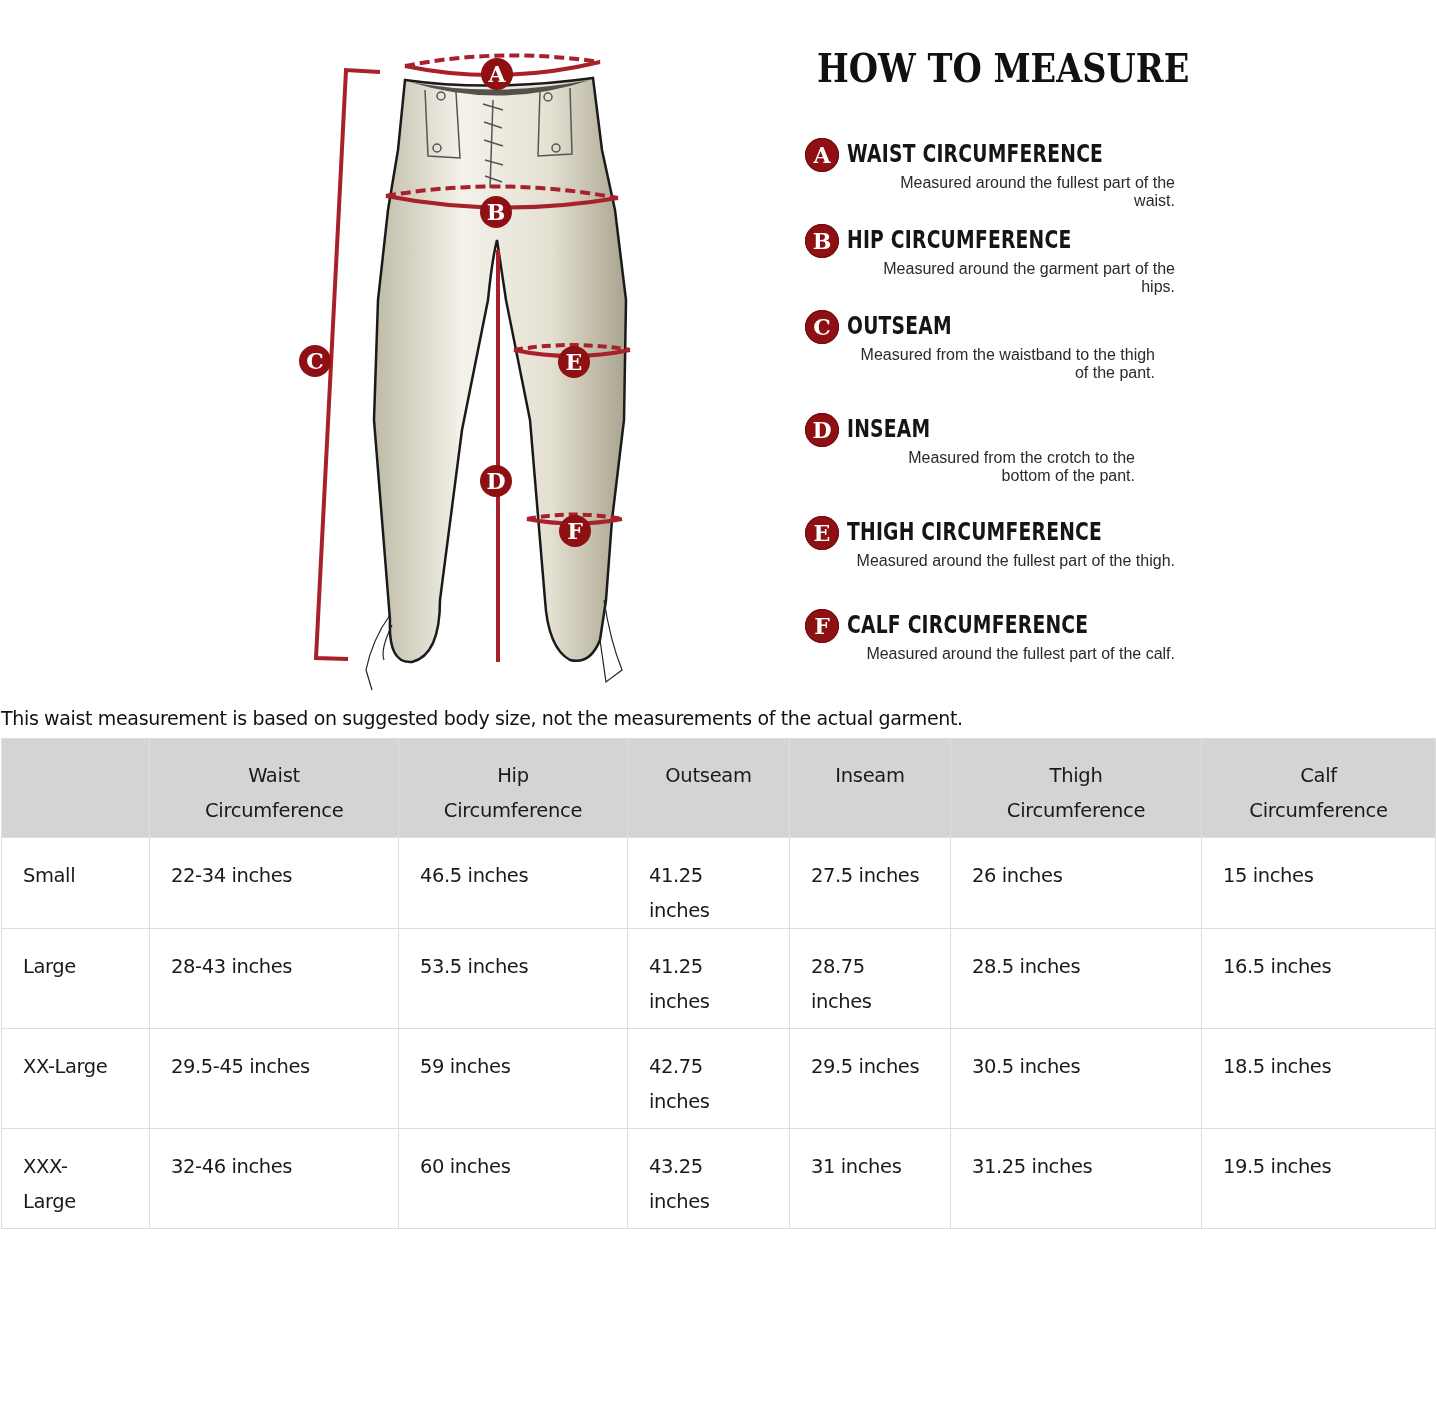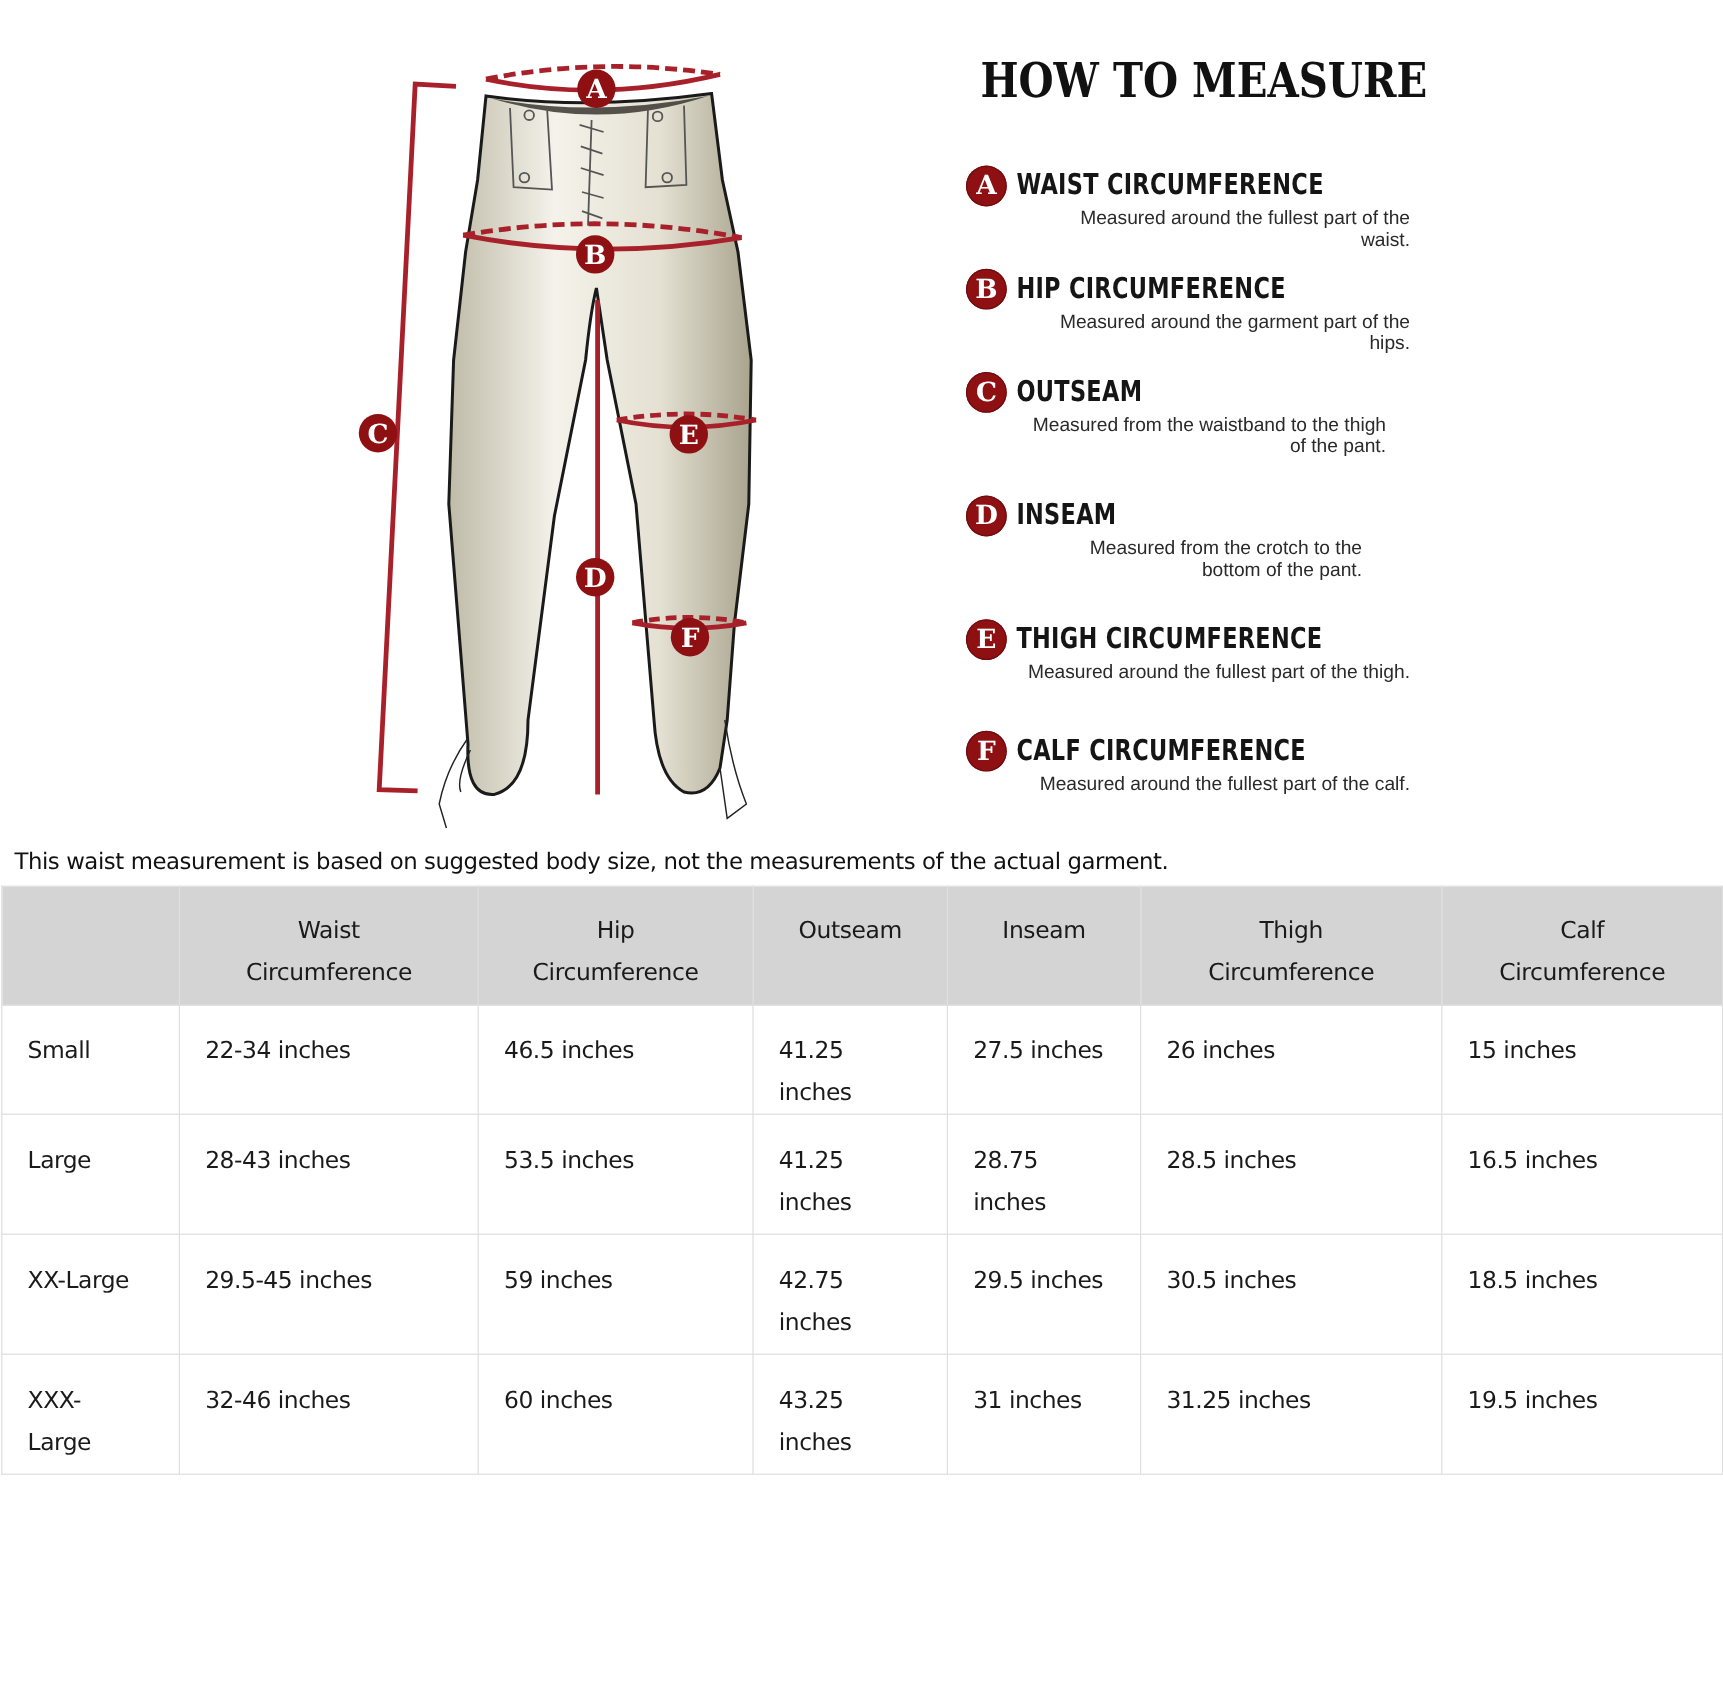--- a/index.html
+++ b/index.html
@@ -10,21 +10,21 @@
   .pants-svg { position:absolute; left:280px; top:40px; width:380px; height:660px; }
 
   .howto { position:absolute; left:805px; top:40px; width:420px; }
   .howto-title { position:absolute; left:12px; top:4px; font-family:"DejaVu Serif", serif; font-weight:bold; font-size:40px; letter-spacing:0px; color:#111; transform:scaleX(0.84); transform-origin:left top; white-space:nowrap; }
   .m-item { position:absolute; left:0; width:420px; }
   .badge { position:absolute; left:0; top:0; width:34px; height:34px; border-radius:50%; background:#8e1013; color:#fff; font-family:"DejaVu Serif", serif; font-weight:bold; font-size:22px; line-height:34px; text-align:center; box-shadow:0 0 0 1px #6d0c0f inset; }
   .m-label { position:absolute; left:42px; top:2px; font-family:"DejaVu Sans", sans-serif; font-weight:bold; font-size:24px; color:#151515; transform:scaleX(0.78); transform-origin:left top; white-space:nowrap; letter-spacing:0.3px; }
   .m-desc { position:absolute; left:50px; top:36px; width:320px; font-family:"Liberation Sans", sans-serif; font-size:16px; line-height:18px; color:#2a2a2a;text-align:right; }
 
   
-  .note { position:absolute; left:12px; top:707px; font-family:"DejaVu Sans", sans-serif; font-size:19px; color:#111; white-space:nowrap; letter-spacing:-0.35px; }
+  .note { position:absolute; left:1px; top:707px; font-family:"DejaVu Sans", sans-serif; font-size:19px; color:#111; white-space:nowrap; letter-spacing:-0.35px; }
 
   table.size-table { position:absolute; left:1px; top:738px; width:1434px; border-collapse:collapse; table-layout:fixed; font-family:"DejaVu Sans", sans-serif; font-size:19.5px; color:#1a1a1a; }
   .size-table th, .size-table td { border:1px solid #dedede; vertical-align:top; }
   .size-table thead th { background:#d4d4d4; height:99px; padding:19px 10px 0 10px; font-weight:normal; line-height:35px; text-align:center; box-sizing:border-box; letter-spacing:-0.3px; }
   .size-table tbody td { padding:20px 20px 0 21px; line-height:35px; text-align:left; box-sizing:border-box; letter-spacing:-0.4px; }
   .size-table tbody tr.r-short td { height:65px; }
   .size-table tbody tr.r-tall td { height:100px; }
   .size-table td:first-child { padding-left:21px; }
 </style>
 </head>

